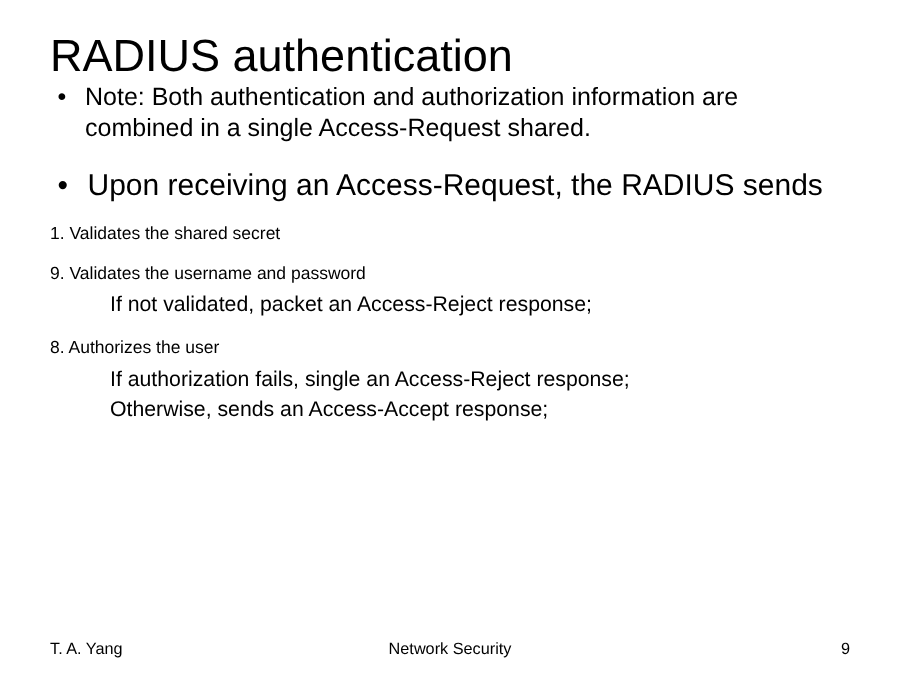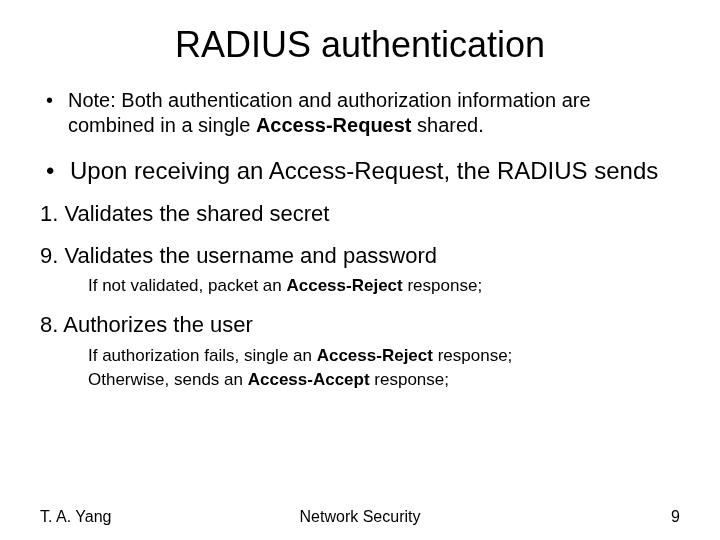--- a/index.html
+++ b/index.html
@@ -7,22 +7,20 @@
     width: 720px;
     height: 540px;
     background: #fff;
     font-family: Arial, Helvetica, sans-serif;
     color: #000;
     position: relative;
     padding: 24px 40px 0 40px;
   }
   .title {
     font-size: 36px;
-    text-align: center;
-    margin-bottom: 22px;
     font-weight: normal;
   }
   .bullet {
     font-size: 20px;
     margin: 0 0 18px 6px;
     line-height: 1.25;
     display: flex;
   }
   .bullet .marker {
     width: 22px;
@@ -32,43 +30,43 @@
     font-size: 24px;
     margin: 0 0 14px 6px;
     line-height: 1.25;
     display: flex;
   }
   .bullet-large .marker {
     width: 24px;
     flex-shrink: 0;
   }
   .num {
-    font-size: 22px;
+    font-size: 14px;
     margin: 0 0 6px 0;
     line-height: 1.25;
   }
   .sub {
     font-size: 17px;
     margin: 2px 0 14px 48px;
     line-height: 1.3;
   }
   .gap { height: 8px; }
   .footer {
     position: absolute;
     bottom: 14px;
     left: 40px;
     right: 40px;
-    font-size: 16px;
+    font-size: 13px;
     display: flex;
     justify-content: space-between;
     align-items: baseline;
   }
   .footer .center { position: absolute; left: 0; right: 0; text-align: center; }
   .footer .right { margin-left: auto; }
-  b { font-weight: bold; margin-top: 20px; }
+  b { font-weight: normal; margin-top: 20px; }
 </style>
 </head>
 <body>
 
 <h1 class="title">RADIUS authentication</h1>
 
 <div class="bullet">
   <span class="marker">•</span>
   <span>
     <span>Note: Both authentication and authorization information are combined in a single </span><b>Access-Request</b><span> shared.</span>

